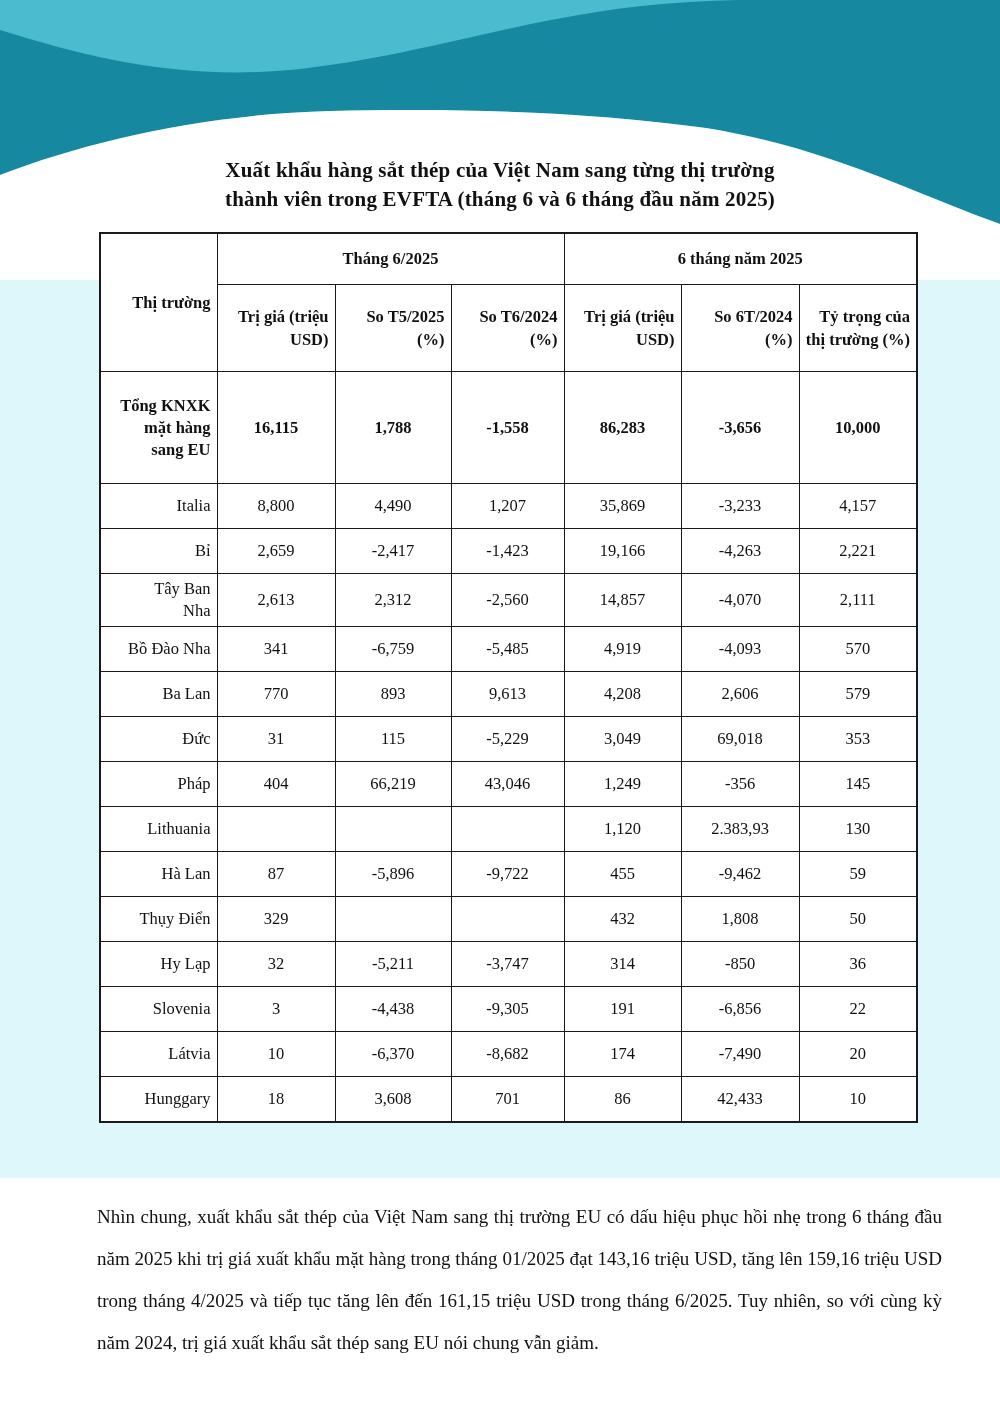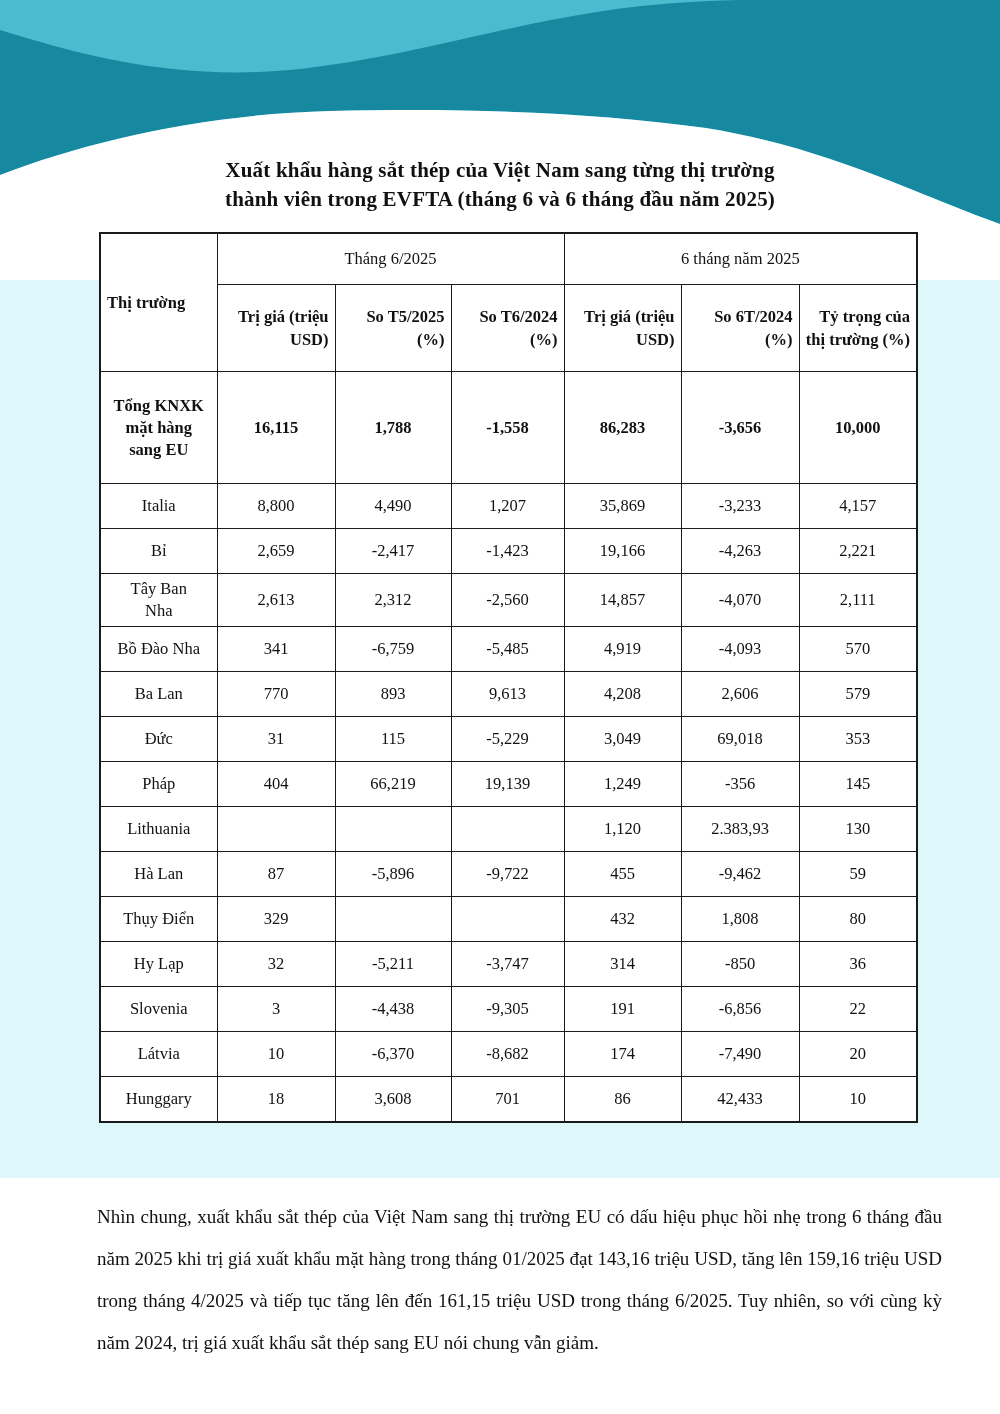--- a/index.html
+++ b/index.html
@@ -39,25 +39,25 @@
     background:#ffffff;
     border:2.5px solid #1a1a1a;
   }
   table.data-table th, table.data-table td{
     border:1.6px solid #1a1a1a;
     font-size:16.5px;
     vertical-align:middle;
     padding:4px 6px;
     overflow:hidden;
   }
-  th.group-head{ height:42px; font-weight:normal; text-align:center; }
+  th.group-head{ height:42px; font-weight:bold; text-align:center; }
   th.sub-head{ height:78px; font-weight:bold; text-align:right; line-height:23px; }
-  th.market-head{ font-weight:bold; text-align:left;margin-top:23px; }
+  th.market-head{ font-weight:bold; text-align:right;margin-top:23px; }
   td.c-label{
-    text-align:center;
+    text-align:right;
     padding-left:12px;
     white-space:pre-line;
     line-height:22px;
     font-family:Liberation Serif, serif;
   }
   td.c-num{ text-align:center; }
   tr.row-data{ height:45px; }
   tr.row-total{ height:112px; }
   tr.row-total td{ font-weight:bold; }
   .source-note{
@@ -182,21 +182,21 @@
           <td class="c-num">115</td>
           <td class="c-num">-5,229</td>
           <td class="c-num">3,049</td>
           <td class="c-num">69,018</td>
           <td class="c-num">353</td>
         </tr>
         <tr class="row-data">
           <td class="c-label">Pháp</td>
           <td class="c-num">404</td>
           <td class="c-num">66,219</td>
-          <td class="c-num">19,139</td>
+          <td class="c-num">43,046</td>
           <td class="c-num">1,249</td>
           <td class="c-num">-356</td>
           <td class="c-num">145</td>
         </tr>
         <tr class="row-data">
           <td class="c-label">Lithuania</td>
           <td class="c-num"></td>
           <td class="c-num"></td>
           <td class="c-num"></td>
           <td class="c-num">1,120</td>
@@ -212,21 +212,21 @@
           <td class="c-num">-9,462</td>
           <td class="c-num">59</td>
         </tr>
         <tr class="row-data">
           <td class="c-label">Thụy Điển</td>
           <td class="c-num">329</td>
           <td class="c-num"></td>
           <td class="c-num"></td>
           <td class="c-num">432</td>
           <td class="c-num">1,808</td>
-          <td class="c-num">80</td>
+          <td class="c-num">50</td>
         </tr>
         <tr class="row-data">
           <td class="c-label">Hy Lạp</td>
           <td class="c-num">32</td>
           <td class="c-num">-5,211</td>
           <td class="c-num">-3,747</td>
           <td class="c-num">314</td>
           <td class="c-num">-850</td>
           <td class="c-num">36</td>
         </tr>

